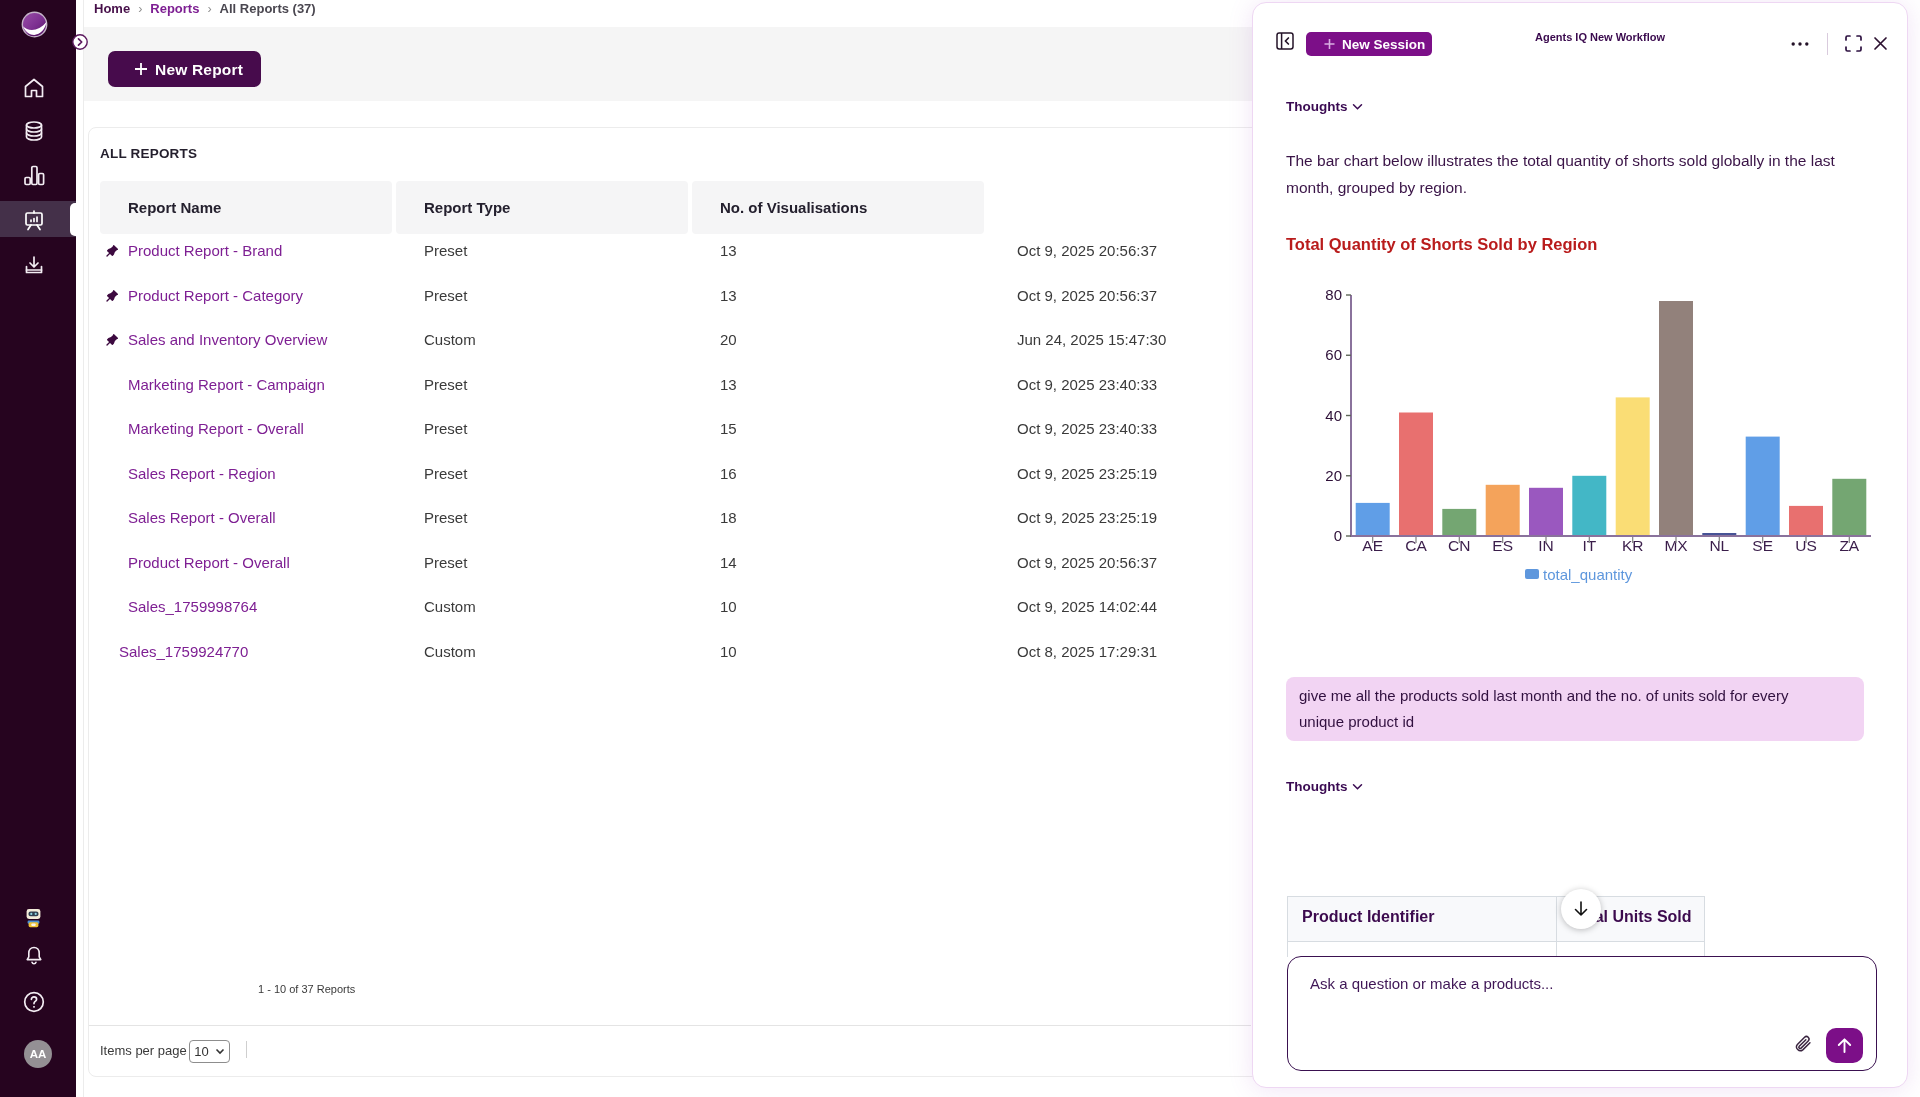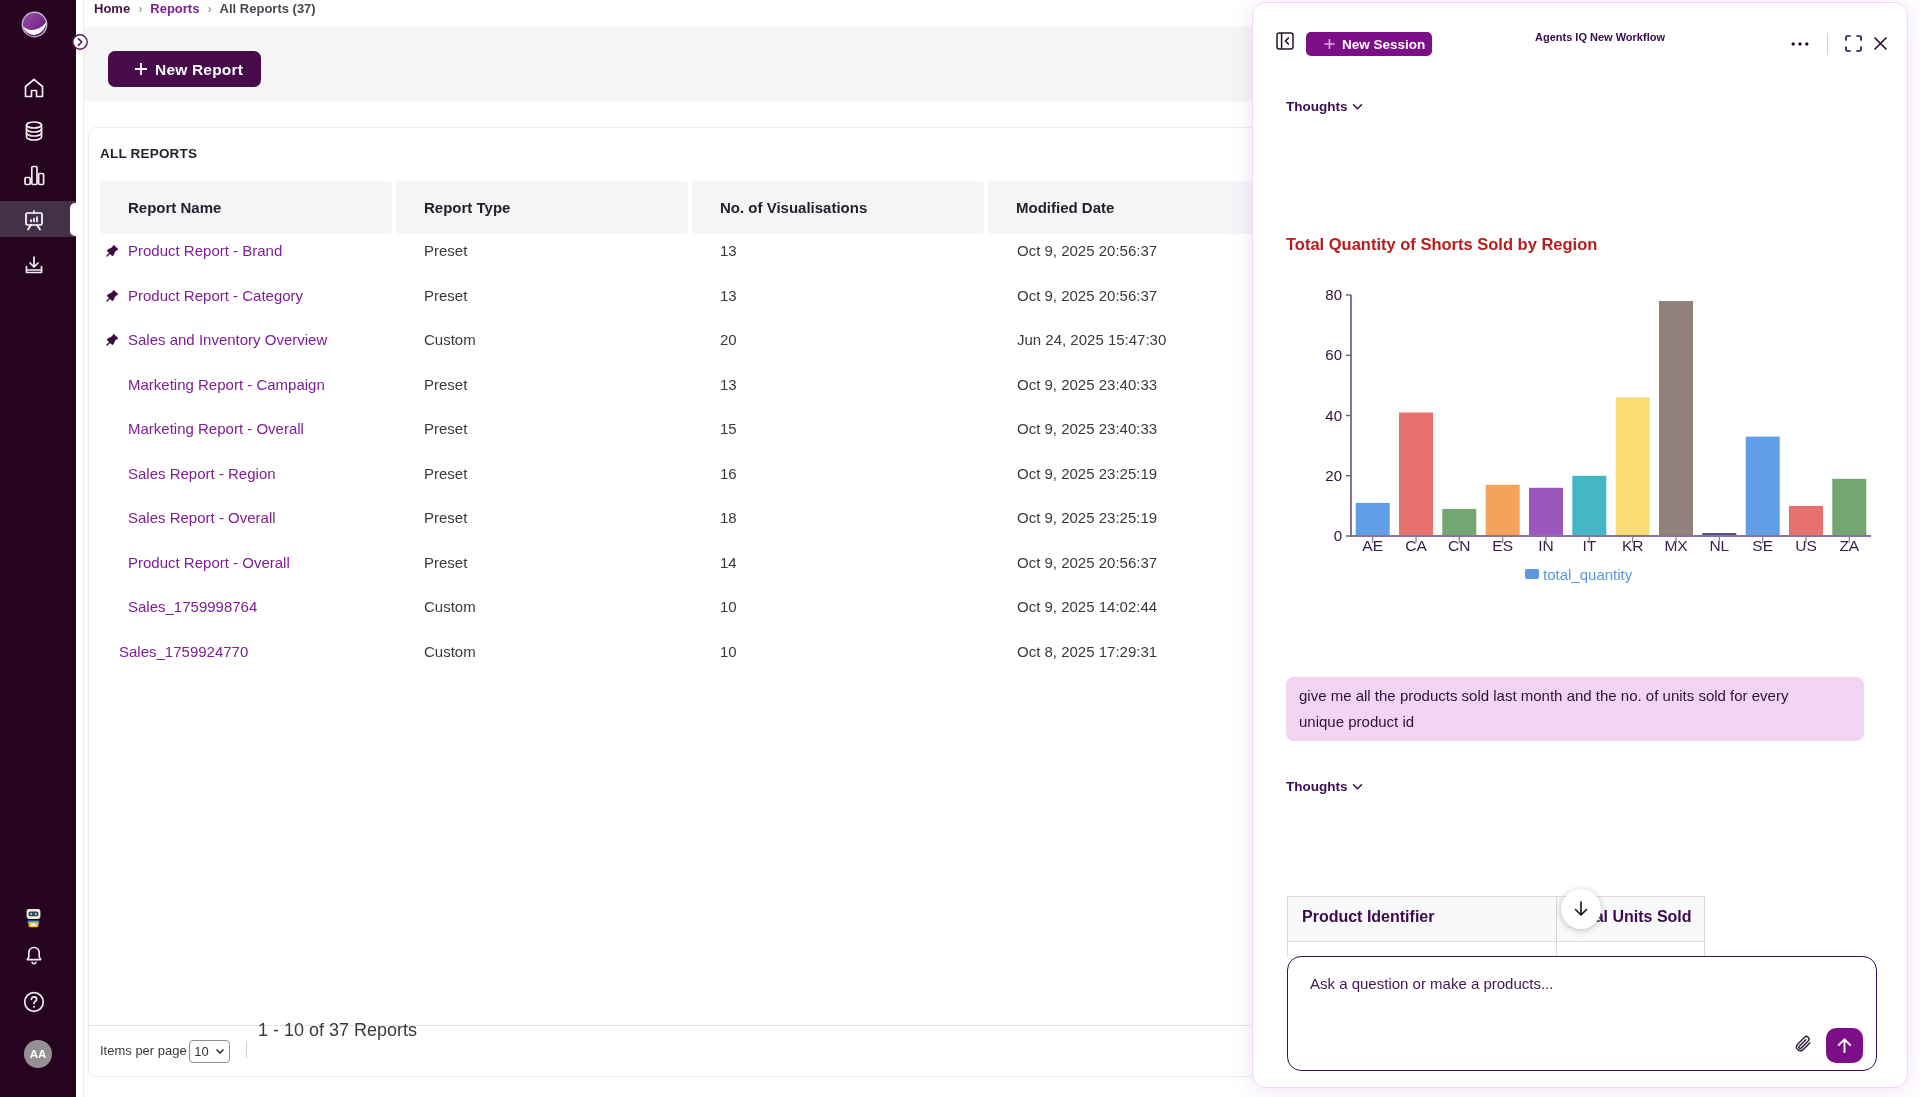--- a/index.html
+++ b/index.html
@@ -72,21 +72,20 @@
   <div id="newreport"><svg width="153" height="36" viewBox="0 0 153 36">
         <path d="M33 12 v12 M27 18 h12" stroke="#fff" stroke-width="1.8"></path>
         <text x="47" y="23.5" font-size="15.5" font-weight="bold" letter-spacing="0.2" fill="#fff">New Report</text>
       </svg></div>
 
   <div id="card"></div>
   <div id="allreports">ALL REPORTS</div>
   <div class="hcell" style="left:100px; width:292px;">Report Name</div>
   <div class="hcell" style="left:396px; width:292px;">Report Type</div>
   <div class="hcell" style="left:692px; width:292px;">No. of Visualisations</div>
-  <div class="hcell" style="left:988px; width:292px;">Modified Date</div>
   <div id="tablerows">
     <svg class="pin" style="top:243px;" viewBox="0 0 24 24" fill="#3d0a40">
         <path d="M15.113 3.21l.094 .083l5.5 5.5a1 1 0 0 1 -1.175 1.59l-3.172 3.171l-1.424 3.797a1 1 0 0 1 -.158 .277l-.07 .08l-1.5 1.5a1 1 0 0 1 -1.32 .082l-.095 -.083l-2.793 -2.792l-3.793 3.792a1 1 0 0 1 -1.497 -1.32l.083 -.094l3.792 -3.793l-2.792 -2.793a1 1 0 0 1 -.083 -1.32l.083 -.094l1.5 -1.5a1 1 0 0 1 .258 -.187l.098 -.042l3.796 -1.425l3.171 -3.17a1 1 0 0 1 1.497 -1.26z"></path>
       </svg>
     <svg class="pin" style="top:288px;" viewBox="0 0 24 24" fill="#3d0a40">
         <path d="M15.113 3.21l.094 .083l5.5 5.5a1 1 0 0 1 -1.175 1.59l-3.172 3.171l-1.424 3.797a1 1 0 0 1 -.158 .277l-.07 .08l-1.5 1.5a1 1 0 0 1 -1.32 .082l-.095 -.083l-2.793 -2.792l-3.793 3.792a1 1 0 0 1 -1.497 -1.32l.083 -.094l3.792 -3.793l-2.792 -2.793a1 1 0 0 1 -.083 -1.32l.083 -.094l1.5 -1.5a1 1 0 0 1 .258 -.187l.098 -.042l3.796 -1.425l3.171 -3.17a1 1 0 0 1 1.497 -1.26z"></path>
       </svg>
     <svg class="pin" style="top:332px;" viewBox="0 0 24 24" fill="#3d0a40">
         <path d="M15.113 3.21l.094 .083l5.5 5.5a1 1 0 0 1 -1.175 1.59l-3.172 3.171l-1.424 3.797a1 1 0 0 1 -.158 .277l-.07 .08l-1.5 1.5a1 1 0 0 1 -1.32 .082l-.095 -.083l-2.793 -2.792l-3.793 3.792a1 1 0 0 1 -1.497 -1.32l.083 -.094l3.792 -3.793l-2.792 -2.793a1 1 0 0 1 -.083 -1.32l.083 -.094l1.5 -1.5a1 1 0 0 1 .258 -.187l.098 -.042l3.796 -1.425l3.171 -3.17a1 1 0 0 1 1.497 -1.26z"></path>
       </svg>
@@ -130,21 +129,21 @@
     <div class="rtxt plain" style="left:424px; top:642px;">Custom</div>
     <div class="rtxt plain" style="left:720px; top:642px;">10</div>
     <div class="rtxt plain" style="left:1017px; top:642px;">Oct 8, 2025 17:29:31</div>
   </div>
   <div id="pagbar"></div>
   <div id="pagrow">Items per page</div>
   <div id="pagesel">10 <svg width="10" height="7" viewBox="0 0 10 7" style="margin-left:3px;">
         <path d="M1.5 1.5 L5 5 L8.5 1.5" stroke="#333" stroke-width="1.6" fill="none"></path>
       </svg></div>
   <div class="abs" style="left:246px; top:1041px; width:1px; height:17px; background:#cfcfcf;"></div>
-  <div class="abs" style="left:258px; top:976px; height:26px; font-size:18px; color:#3a3a3a; line-height:26px;margin-top:41px;">1 - 10 of 37 Reports</div>
+  <div class="abs" style="left:258px; top:976px; height:26px; font-size:11px; color:#3a3a3a; line-height:26px;">1 - 10 of 37 Reports</div>
 
   <div id="sidebar">
     <div id="selband"></div>
     <div id="selmark"></div>
     <svg class="sbi" style="left:17px; top:7px; width:35px; height:35px;" viewBox="0 0 35 35">
       <defs>
           <linearGradient id="lg" x1="0" y1="0" x2="1" y2="1">
         <stop offset="0" stop-color="#9a4fa8"></stop>
             <stop offset="0.55" stop-color="#7c2f90"></stop>
             <stop offset="1" stop-color="#4f1060"></stop>
@@ -243,20 +242,21 @@
       <path d="M5 16 H2.4 A1.4 1.4 0 0 1 1 14.6 V12"></path>
     </svg>
   <svg class="abs pz" style="left:1873px; top:36px;" width="15" height="15" viewBox="0 0 15 15" stroke="#2c1030" stroke-width="1.7" stroke-linecap="round">
       <path d="M2 2 L13 13 M13 2 L2 13"></path>
     </svg>
 
   <div class="thoughts" style="top:99px;">Thoughts</div>
   <svg class="abs pz" style="left:1352px; top:103px;" width="11" height="8" viewBox="0 0 11 8" fill="none" stroke="#3a0a52" stroke-width="1.5" stroke-linecap="round">
       <path d="M1.5 1.8 L5.5 5.8 L9.5 1.8"></path>
     </svg>
+  <div class="para" style="top:148px;">The bar chart below illustrates the total quantity of shorts sold globally in the last month, grouped by region.</div>
   <div id="charttitle">Total Quantity of Shorts Sold by Region</div>
 
   <svg class="abs pz" style="left:1252px; top:280px;" width="656" height="310" viewBox="0 0 656 310">
     <rect x="103.7" y="222.9" width="34.0" height="33.1" fill="#609ee7"></rect>
     <rect x="147.0" y="132.5" width="34.0" height="123.5" fill="#e8706f"></rect>
     <rect x="190.3" y="228.9" width="34.0" height="27.1" fill="#74a672"></rect>
     <rect x="233.7" y="204.8" width="34.0" height="51.2" fill="#f4a35b"></rect>
     <rect x="277.0" y="207.8" width="34.0" height="48.2" fill="#9a58bf"></rect>
     <rect x="320.3" y="195.8" width="34.0" height="60.2" fill="#43b7c6"></rect>
     <rect x="363.7" y="117.4" width="34.0" height="138.6" fill="#fadd75"></rect>

